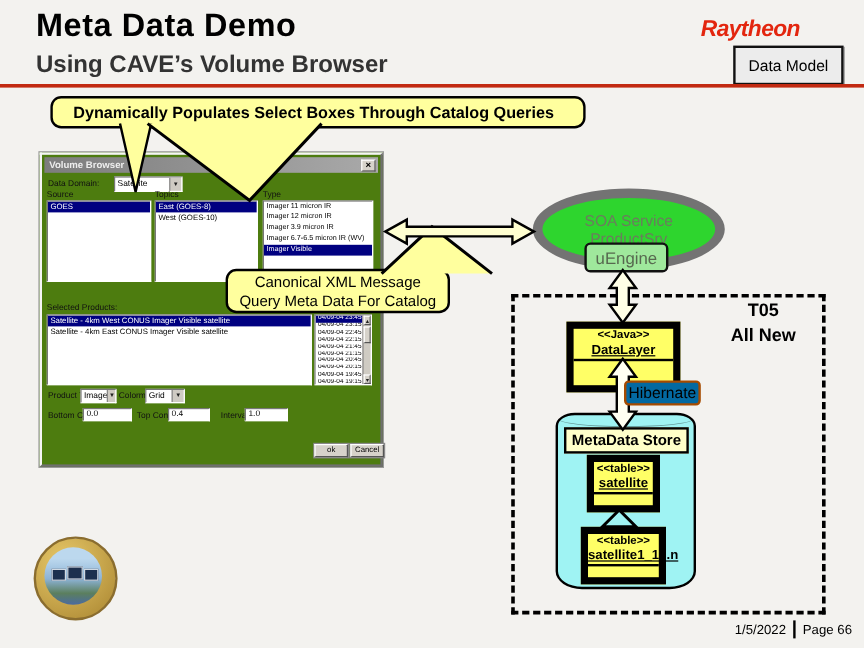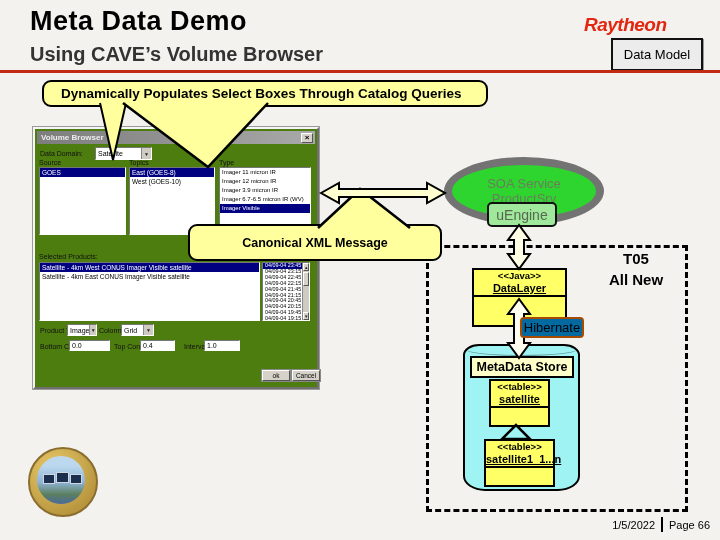--- a/index.html
+++ b/index.html
@@ -13,23 +13,23 @@
   .logo{left:584px;top:14px;font-size:19px;font-weight:bold;color:#e3260f;letter-spacing:-.5px;font-style:italic;}
   .tag-box{left:611px;top:38px;width:88px;height:29px;background:#ececec;border:2px solid #111;
            box-shadow:1px 1px 0 #999;display:flex;align-items:center;justify-content:center;
            font-size:13px;}
   .red-rule{left:0;top:70px;width:720px;height:3px;background:#c22a12;}
 
   
   .callout{background:#ffff9e;border:2.5px solid #000;border-radius:9px;box-sizing:border-box;z-index:40;}
   .callout-top{left:42px;top:80px;width:446px;height:27px;font-size:13.5px;font-weight:bold;
                display:flex;align-items:center;padding-left:17px;}
-  .callout-canonical{left:188px;top:224px;width:254px;height:37px;z-index:45;
+  .callout-canonical{left:188px;top:224px;width:187px;height:37px;z-index:45;
       display:flex;flex-direction:column;align-items:center;justify-content:center;
-      font-size:12.5px;font-weight:bold;line-height:16px;}
+      font-size:12.5px;font-weight:normal;line-height:16px;}
 
   
   .vb{left:33px;top:127px;width:286px;height:262px;background:#4d7c0f;z-index:10;
       border:2px solid;border-color:#f5f5f5 #6f6f6f #6f6f6f #f5f5f5;box-shadow:0 0 0 1px #9a9a9a;box-sizing:border-box;}
   .vb *{box-sizing:border-box;}
   .vb-title{position:absolute;left:2px;top:2px;right:2px;height:13px;
       background:linear-gradient(90deg,#7d7d7d,#a9a9a9);color:#eee;font-size:8px;font-weight:bold;
       display:flex;align-items:center;padding:0 2px 0 4px;}
   .vb-close{margin-left:auto;width:12px;height:10px;background:#d6d2ca;border:1px solid;
       border-color:#fff #555 #555 #fff;font-size:8px;line-height:8px;text-align:center;color:#000;}
@@ -51,21 +51,21 @@
   .sb .thumb{height:14px;margin-top:1px;background:#d6d2ca;border:1px solid;border-color:#fff #555 #555 #fff;}
 
   
   .dashed-box{left:426px;top:245px;width:256px;height:261px;border:3.5px dashed #000;z-index:20;}
   .t05{left:592px;top:248px;width:88px;text-align:center;font-size:15px;font-weight:bold;line-height:21px;z-index:21;}
   .ellipse{left:444px;top:157px;width:144px;height:52px;background:#2ed52e;border:8px solid #737373;
       border-radius:50%;z-index:30;display:flex;flex-direction:column;align-items:center;justify-content:center;
       font-size:13px;color:#6b7d5e;line-height:15px;}
   .uengine{left:487px;top:202px;width:66px;height:21px;background:#9fe89c;border:2px solid #111;border-radius:5px;
       z-index:31;display:flex;align-items:center;justify-content:center;font-size:14px;color:#57684f;}
-  .uml{position:absolute;background:#ffff66;border:2px solid #000000;text-align:center;z-index:25;box-sizing:border-box;}
+  .uml{position:absolute;background:#ffff66;border:6px solid #000000;text-align:center;z-index:25;box-sizing:border-box;}
   .uml .st{font-size:9.5px;font-weight:bold;line-height:12px;}
   .uml .nm{font-size:11px;font-weight:bold;text-decoration:underline;line-height:13px;white-space:nowrap;}
   .uml .bd{border-top:2px solid #000;}
   .datalayer{left:472px;top:268px;width:95px;height:59px;}
   .datalayer .bd{height:27px;}
   .hibernate{left:520px;top:317px;width:64px;height:21px;background:#0369a1;border:2px solid #a64b00;border-radius:4px;
       z-index:60;display:flex;align-items:center;justify-content:center;font-size:13px;box-sizing:border-box;}
   .cylinder{left:463px;top:344px;width:117px;height:147px;background:#9ff3f3;border:2px solid #000;
       border-radius:16px 16px 22px 22px / 11px 11px 15px 15px;z-index:22;box-sizing:border-box;}
   .cyl-arc{position:absolute;left:0;top:-4px;width:100%;height:13px;border-bottom:1px solid rgba(0,0,0,.35);border-radius:50%;}
@@ -223,20 +223,21 @@
 
   <polygon points="519,299 508,314 514,314 514,343 508,343 519,358 530,343 524,343 524,314 530,314" fill="#fffff2" stroke="#000" stroke-width="2"></polygon>
 
   <polygon points="516,425 502,439 530,439" fill="#9ff3f3" stroke="#000" stroke-width="2.5"></polygon>
 </svg>
 
 <div class="abs hibernate">Hibernate</div>
 
 <div class="abs callout callout-canonical">
   <div>Canonical XML Message</div>
+  <div>Query Meta Data For Catalog</div>
 </div>
 
 <div class="abs seal">
   <div class="inner">
     <div class="scr" style="left:6px;top:18px;width:10px;height:8px;"></div>
     <div class="scr" style="left:19px;top:16px;width:11px;height:9px;"></div>
     <div class="scr" style="left:33px;top:18px;width:10px;height:8px;"></div>
   </div>
 </div>
 

